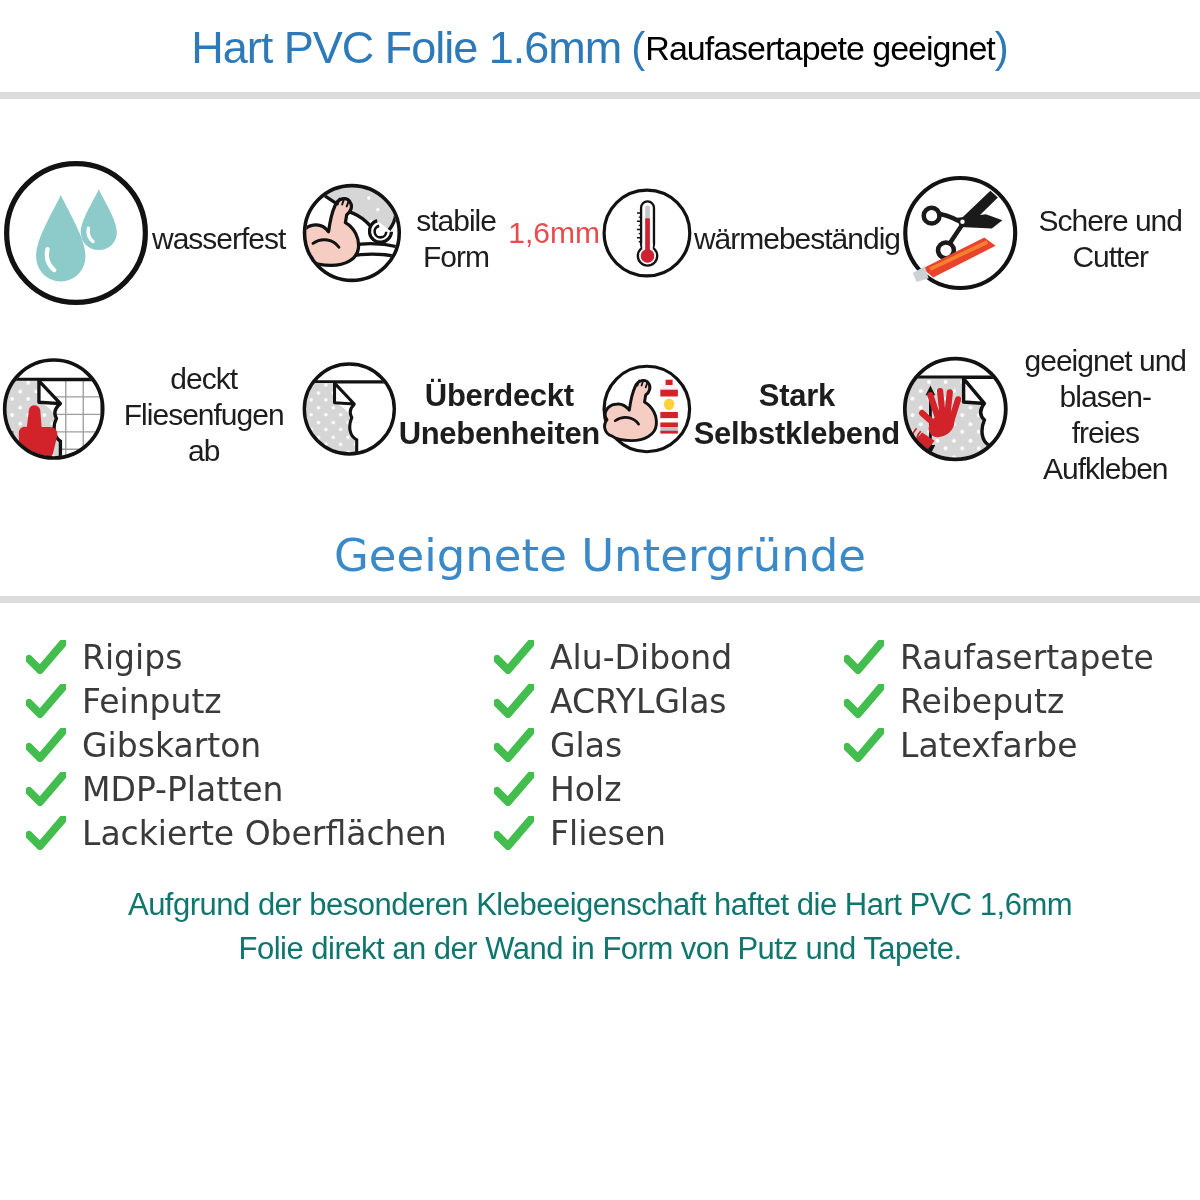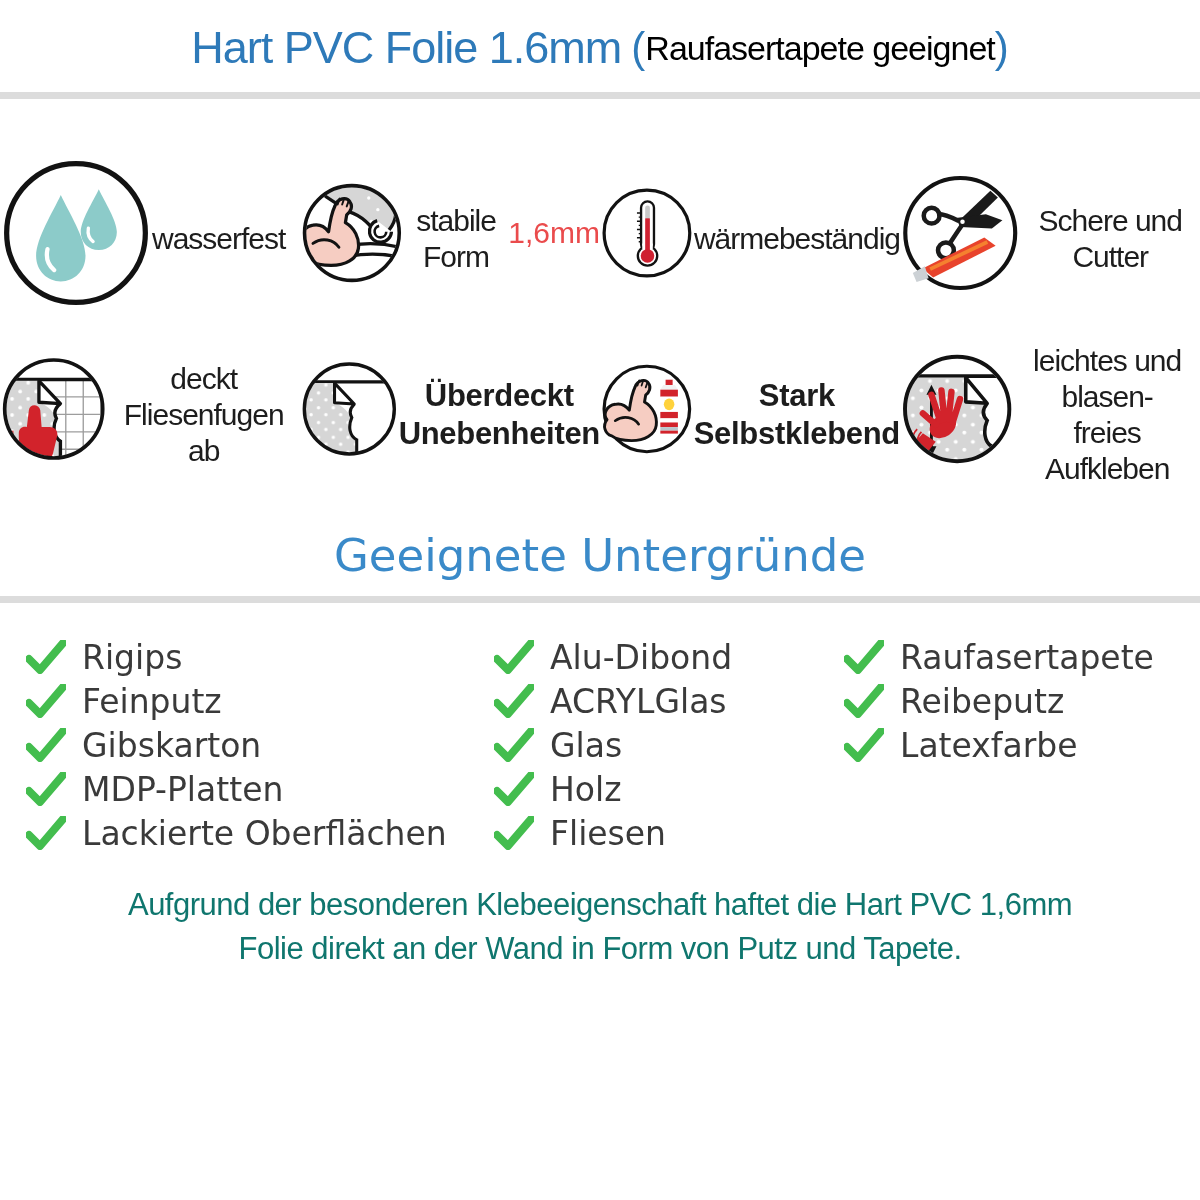--- a/index.html
+++ b/index.html
@@ -237,21 +237,21 @@
           <polygon points="44,46 37,60 51,60" fill="#121212"></polygon>
           <polygon points="44,146 37,132 51,132" fill="#121212"></polygon>
           <path d="M30 112 q-8 8 -4 18 M24 108 q-10 10 -5 22" stroke="#d2232b" stroke-width="2.5" fill="none"></path>
           <polygon points="16,132 32,114 50,126 34,146" fill="#d2232b"></polygon>
           <ellipse cx="60" cy="104" rx="20" ry="15" transform="rotate(-35 60 104)" fill="#d2232b"></ellipse>
           <path d="M56 96 L44 60 M62 94 L58 54 M68 94 L72 56 M74 98 L84 66 M50 102 L32 86" stroke="#d2232b" stroke-width="9" stroke-linecap="round" fill="none"></path>
         </g>
         <circle cx="80" cy="80" r="73" fill="none" stroke="#121212" stroke-width="5.5"></circle>
       </svg>
       <div class="caption">
-        <span>leichtes und blasen-</span>
+        <span>geeignet und blasen-</span>
         <span>freies Aufkleben</span>
       </div>
     </div>
 
   </div>
 
   <div class="sub-heading">Geeignete Untergründe</div>
   <div class="divider"></div>
 
   <div class="substrates">

